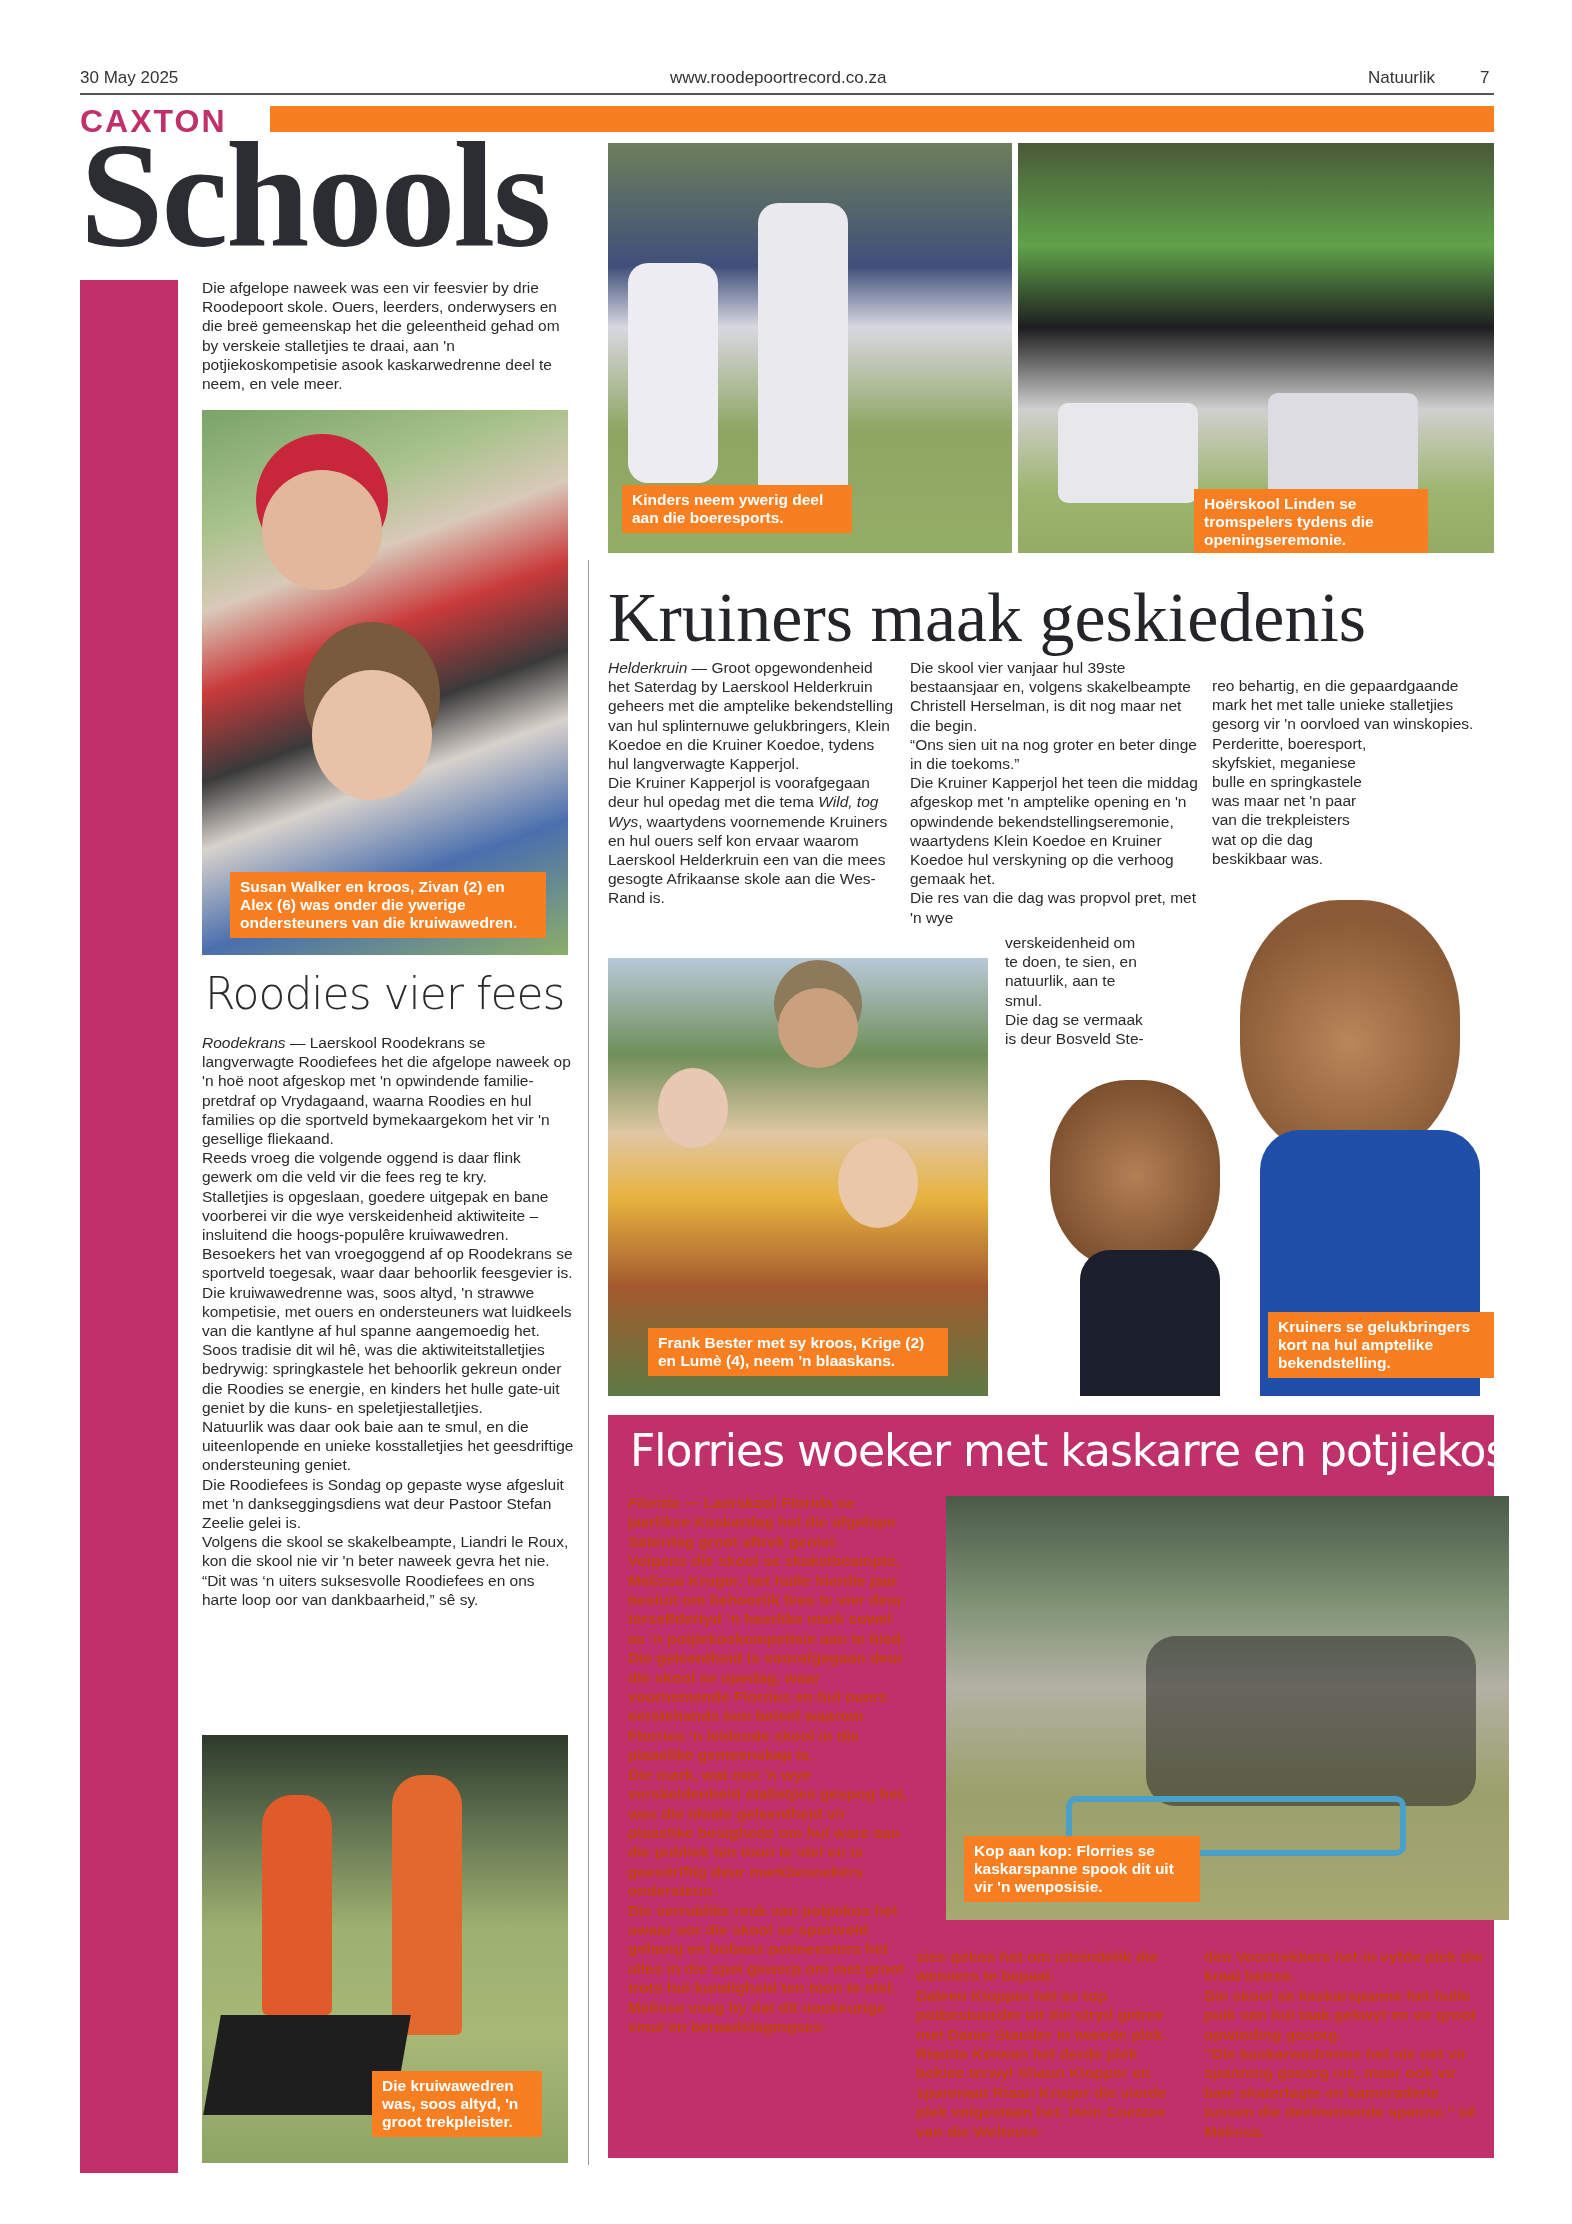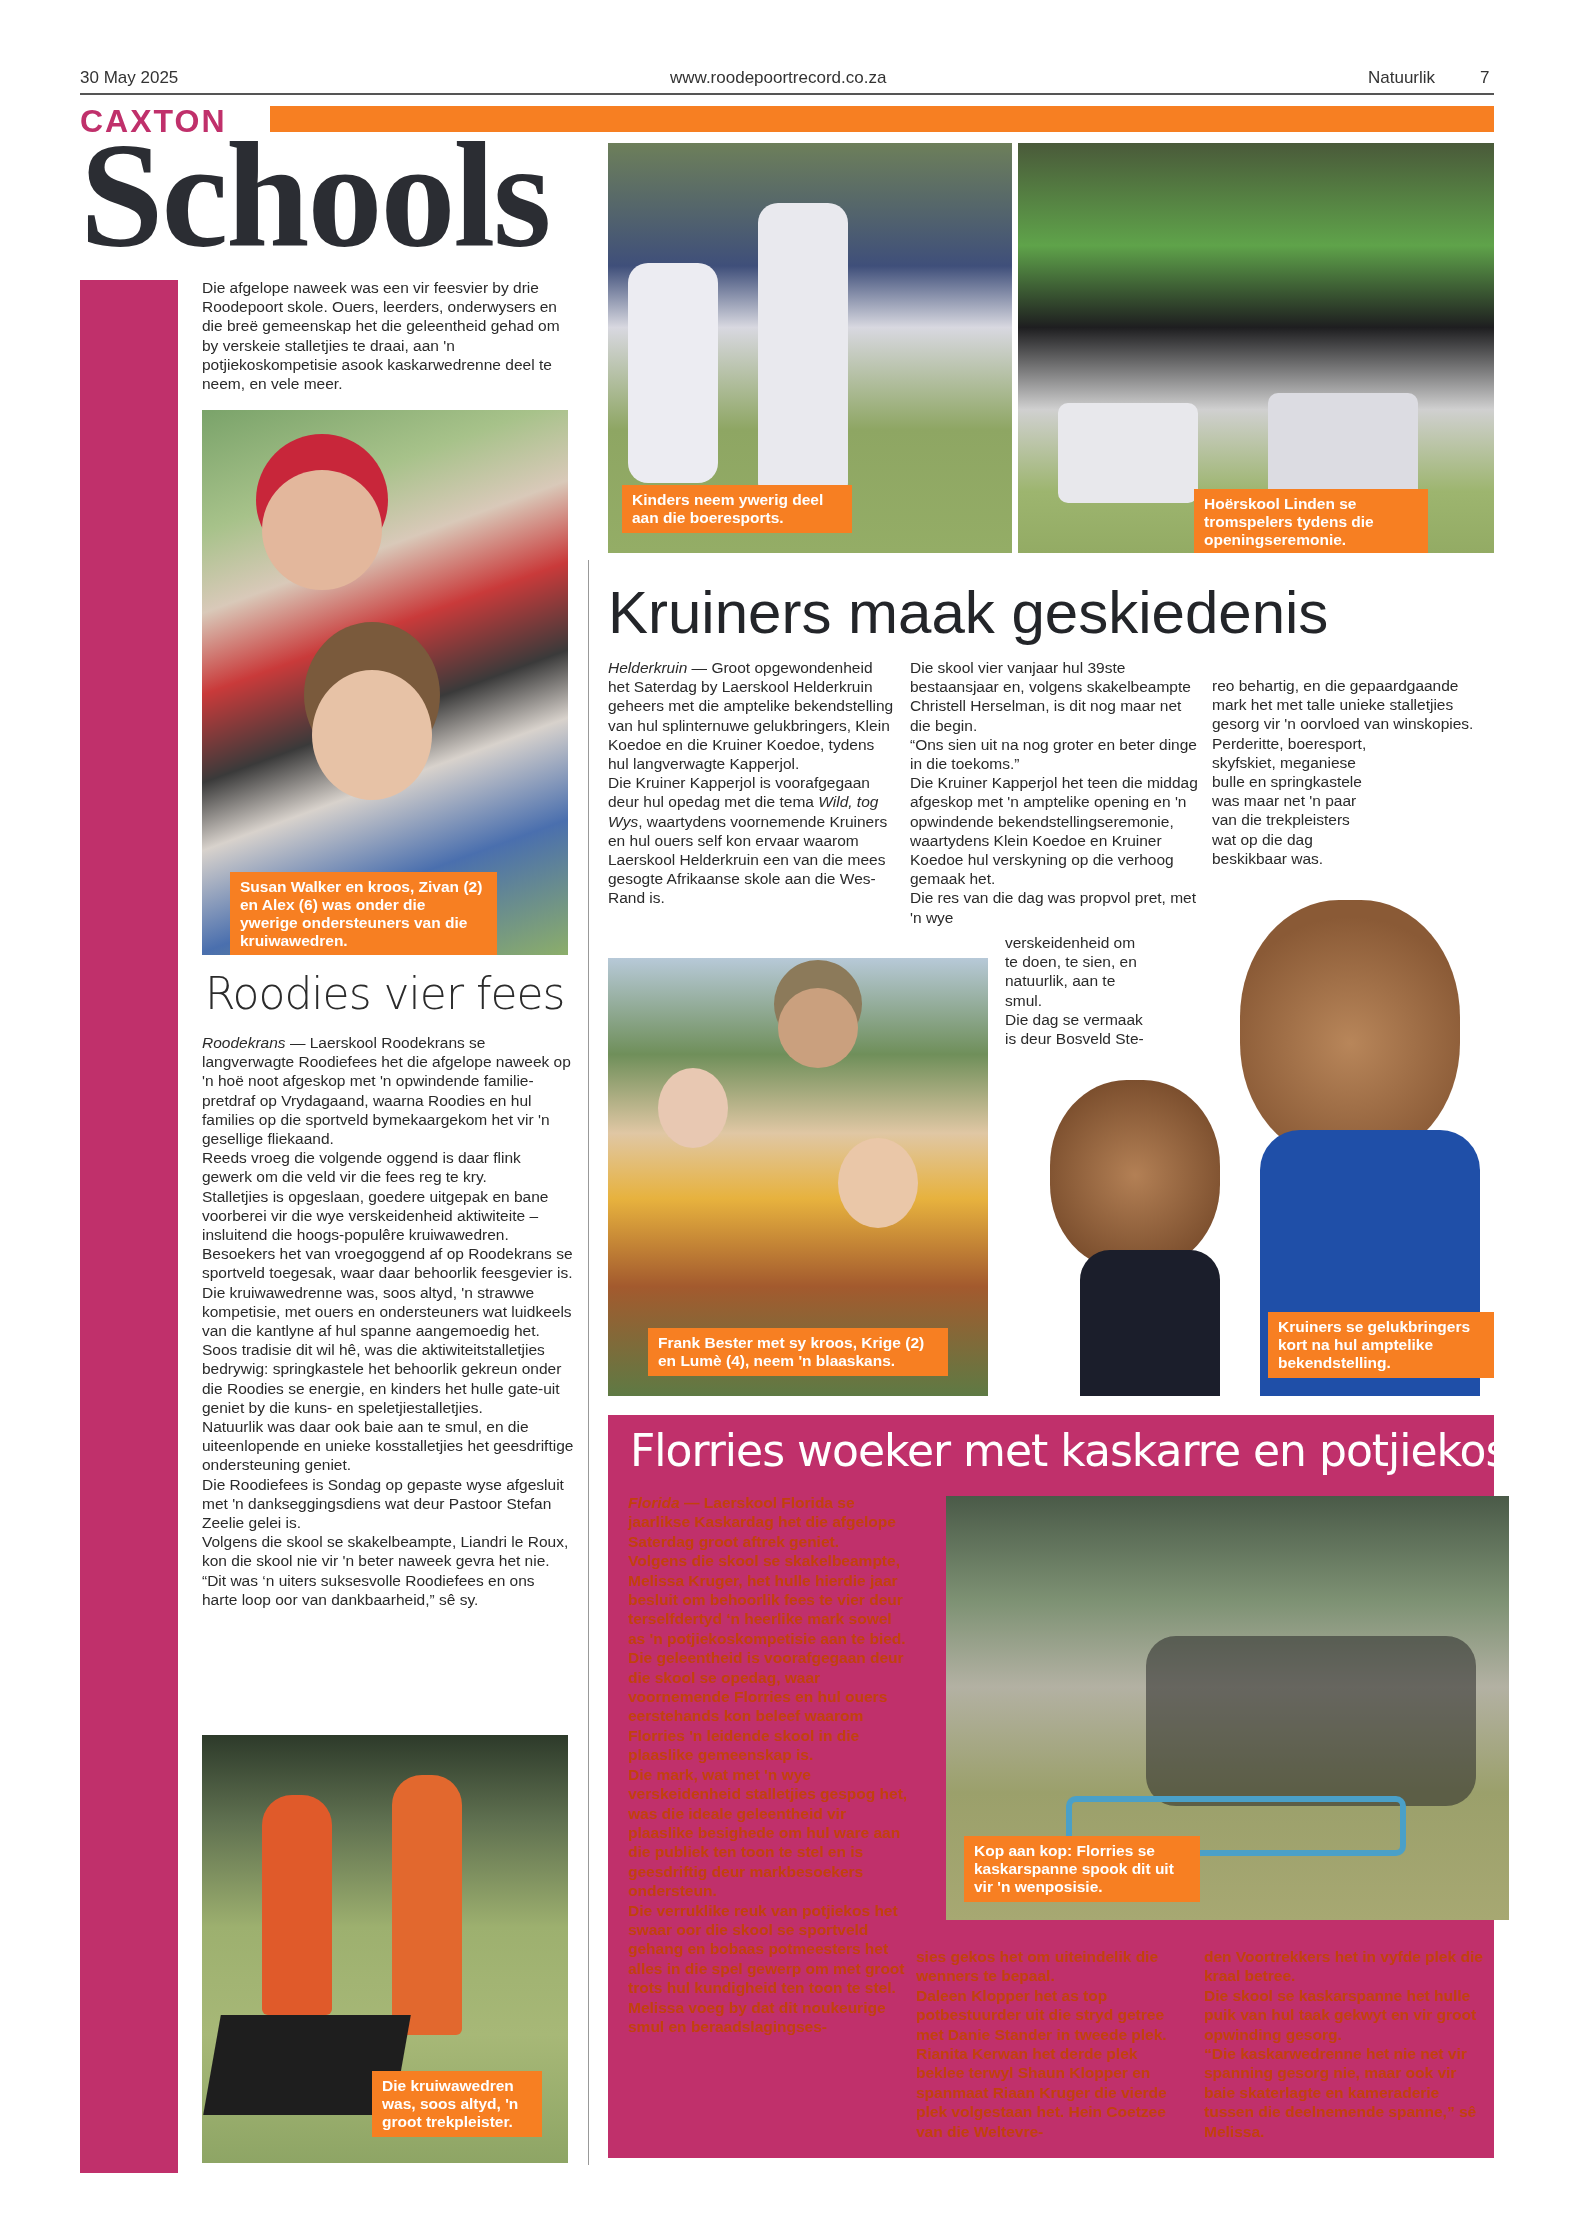--- a/index.html
+++ b/index.html
@@ -8,21 +8,21 @@
   .folio { top: 68px; font-size: 17px; color: #333; font-family: "Liberation Sans", sans-serif; }
   .rule { left: 80px; top: 93px; width: 1414px; height: 2px; background: #555; }
   .caxton { left: 80px; top: 103px; font-size: 32px; font-weight: bold; color: #c0306b; letter-spacing: 2px; font-family: "Liberation Sans", sans-serif; }
   .orange-bar { left: 270px; top: 106px; width: 1224px; height: 26px; background: #f77f22; }
   .schools { left: 80px; top: 120px; font-size: 150px; font-weight: bold; color: #2b2d33; font-family: "Liberation Serif", serif; letter-spacing: -2px; line-height: 1; }
   .side-bar { left: 80px; top: 280px; width: 98px; height: 1893px; background: #c0306b; }
   .body-text { font-size: 15.5px; line-height: 19.2px; color: #2a2a2a; }
   .photo { overflow: hidden; }
   .caption { background: #f77f22; color: #fff; font-weight: bold; font-size: 15.5px; line-height: 18px; padding: 6px 10px; }
   .vrule { left: 588px; top: 560px; width: 1px; height: 1605px; background: #999; }
-  .h-kruiners { left: 608px; top: 578px; font-size: 60px; color: #232529; font-family: Liberation Sans, sans-serif; letter-spacing: 0px; }
+  .h-kruiners { left: 608px; top: 578px; font-size: 70px; color: #232529; font-family: Liberation Serif, serif; letter-spacing: 0px; }
   .h-roodies { left: 205px; top: 968px; font-size: 44px; color: #2b2b2b; font-family: "DejaVu Sans", sans-serif; font-weight: 200; letter-spacing: -1px; }
   .florida-box { left: 608px; top: 1415px; width: 886px; height: 743px; background: #c0306b; }
   .h-florries { left: 630px; top: 1425px; font-size: 44px; color: #ffffff; font-family: "DejaVu Sans", sans-serif; letter-spacing: -1px; }
   .fl-text { color: #c2410c; font-weight: bold; font-size: 15.5px; line-height: 19.4px; }
   .para { display: block; }
   i.lead, .lead { font-weight: normal; font-style: italic; margin-top: 8px; }
 </style>
 </head>
 <body>
 
@@ -36,21 +36,21 @@
 <div class="abs orange-bar"></div>
 <div class="abs schools">Schools</div>
 
 <div class="abs side-bar"></div>
 
 <div class="abs body-text" style="left:202px; top:278px; width:368px;">Die afgelope naweek was een vir feesvier by drie Roodepoort skole. Ouers, leerders, onderwysers en die breë gemeenskap het die geleentheid gehad om by verskeie stalletjies te draai, aan 'n potjiekoskompetisie asook kaskarwedrenne deel te neem, en vele meer.</div>
 
 <div class="abs photo" style="left:202px; top:410px; width:366px; height:545px; background:linear-gradient(160deg,#7aa36a 0%,#a7c28a 18%,#d9c9b9 30%,#c93a3a 42%,#3a3a3a 55%,#d8d2cc 65%,#4a6fae 80%,#8cae6a 100%);">
   <div class="abs" style="left:60px; top:60px; width:120px; height:120px; border-radius:50%; background:#e3b79c; box-shadow:0 -30px 0 6px #c8263a;"></div>
   <div class="abs" style="left:110px; top:260px; width:120px; height:130px; border-radius:50%; background:#e7c2a6; box-shadow:0 -40px 0 8px #7a5a3c;"></div>
-  <div class="abs caption" style="left:28px; top:462px; width:267px;">Susan Walker en kroos, Zivan (2) en Alex (6) was onder die ywerige ondersteuners van die kruiwawedren.</div>
+  <div class="abs caption" style="left:28px; top:462px; width:316px;">Susan Walker en kroos, Zivan (2) en Alex (6) was onder die ywerige ondersteuners van die kruiwawedren.</div>
 </div>
 
 <div class="abs h-roodies">Roodies vier fees</div>
 <div class="abs body-text" style="left:202px; top:1033px; width:372px;">
   <span class="lead">Roodekrans</span>
   <span>— Laerskool Roodekrans se langverwagte Roodiefees het die afgelope naweek op 'n hoë noot afgeskop met 'n opwindende familie-pretdraf op Vrydagaand, waarna Roodies en hul families op die sportveld bymekaargekom het vir 'n gesellige fliekaand.</span>
   <span class="para">Reeds vroeg die volgende oggend is daar flink gewerk om die veld vir die fees reg te kry.</span>
   <span class="para">Stalletjies is opgeslaan, goedere uitgepak en bane voorberei vir die wye verskeidenheid aktiwiteite – insluitend die hoogs-populêre kruiwawedren.</span>
   <span class="para">Besoekers het van vroegoggend af op Roodekrans se sportveld toegesak, waar daar behoorlik feesgevier is.</span>
   <span class="para">Die kruiwawedrenne was, soos altyd, 'n strawwe kompetisie, met ouers en ondersteuners wat luidkeels van die kantlyne af hul spanne aangemoedig het.</span>

